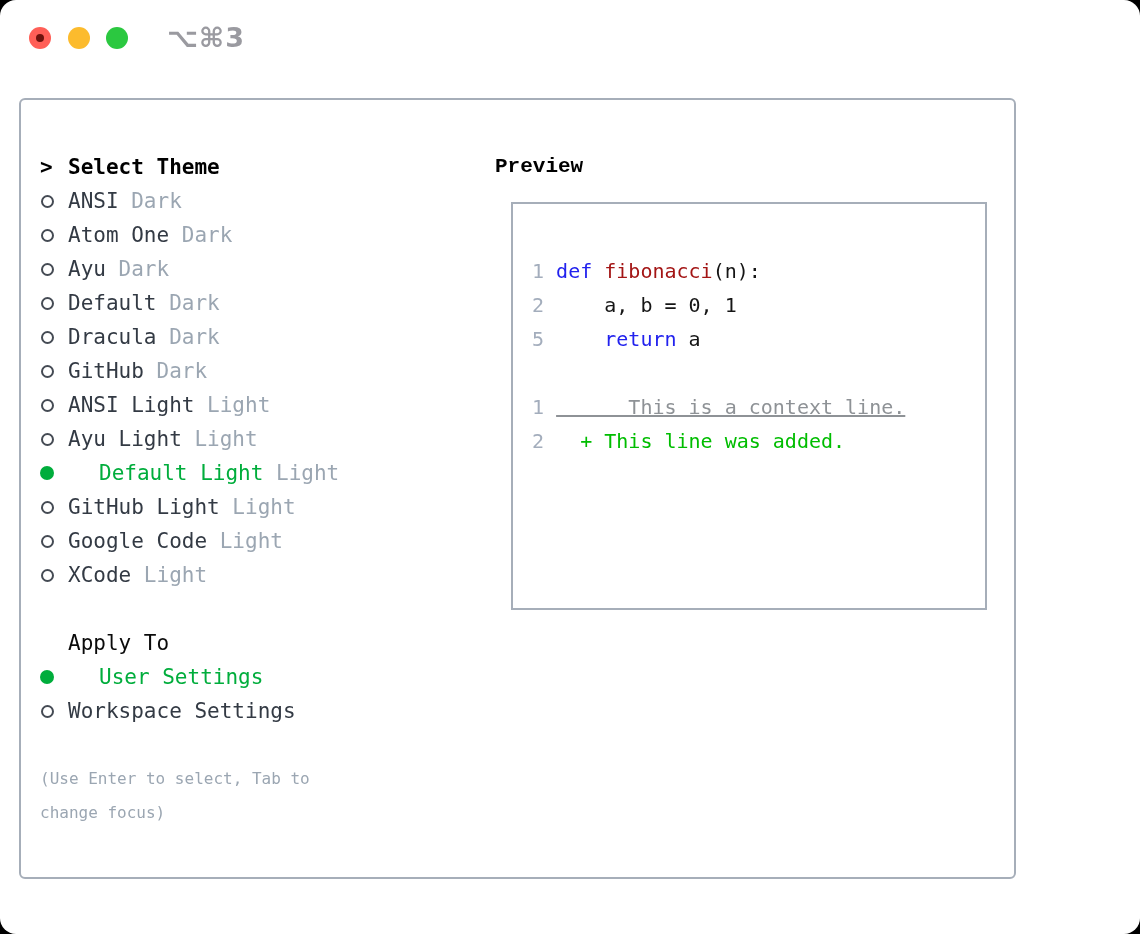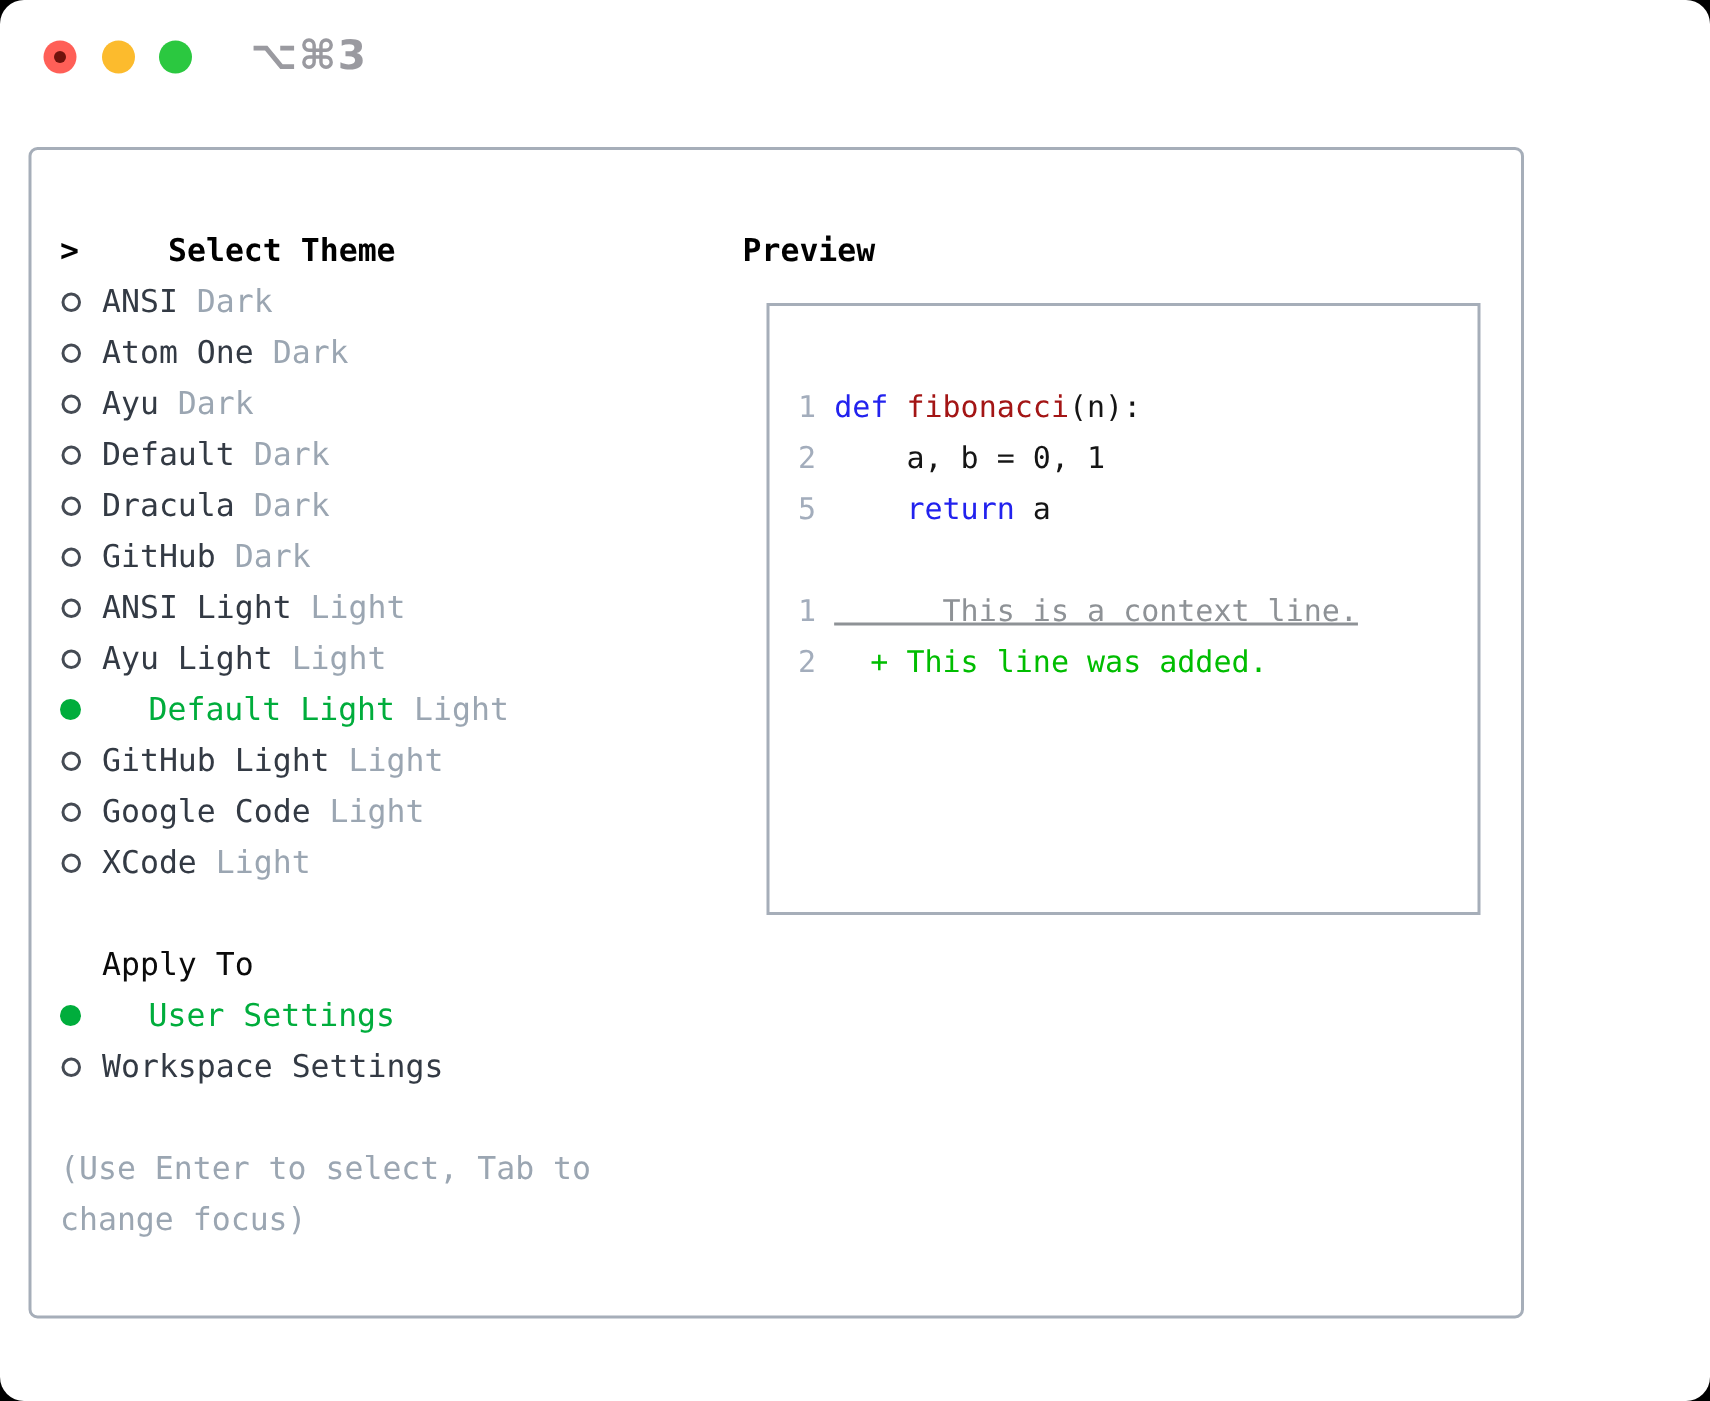--- a/index.html
+++ b/index.html
@@ -29,31 +29,31 @@
   }
   .theme-col{position:absolute;left:19px;top:50px;font-size:21px;}
   .row{display:flex;height:34px;align-items:center;white-space:pre;}
   .marker{width:28px;flex:none;display:flex;align-items:center;}
   .radio{
     width:13px;height:13px;border:2px solid #454b54;border-radius:50%;
     box-sizing:border-box;margin-left:1px;
   }
   .radio.sel{width:14px;height:14px;border:none;background:var(--accent_green,#00ad3c);margin-left:0;}
   .prompt{font-weight:bold;color:#000;}
-  .hdr{font-weight:bold;color:#000;margin-left:44px;}
+  .hdr{font-weight:bold;color:#000;}
   .plainhdr{color:#0a0a0a;}
   .name{color:#333a44;}
   .name.sel{color:var(--accent_green,#00ad3c);margin-left:31px;}
   .variant{color:var(--muted_gray,#9ba6b2);text-align:right;}
-  .hint-line{height:34px;line-height:34px;color:var(--muted_gray,#9ba6b2);font-size:21px;white-space:pre;}
+  .hint-line{height:34px;line-height:34px;color:var(--muted_gray,#9ba6b2);font-size:16px;white-space:pre;}
   .spacer-row{height:34px;}
   
   .preview-header{
     position:absolute;left:474px;top:50px;height:34px;line-height:34px;
-    font-weight:bold;font-size:21px;color:#000;
+    font-weight:bold;font-size:21px;color:#000;font-family:Liberation Mono, monospace;
   }
   .preview-box{
     position:absolute;left:490px;top:102px;width:476px;height:408px;
     border:2px solid #a6aeb9;box-sizing:border-box;background:#fff;
     padding:50px 0 0 19px;overflow:hidden;
   }
   .pre-line{height:34px;line-height:34px;white-space:pre;font-size:20px;}
   .seg-num{color:var(--line_number_gray,#a3adbc);}
   .seg-kw{color:var(--keyword_blue,#2222ee);}
   .seg-fn{color:var(--function_red,#a31515);}

